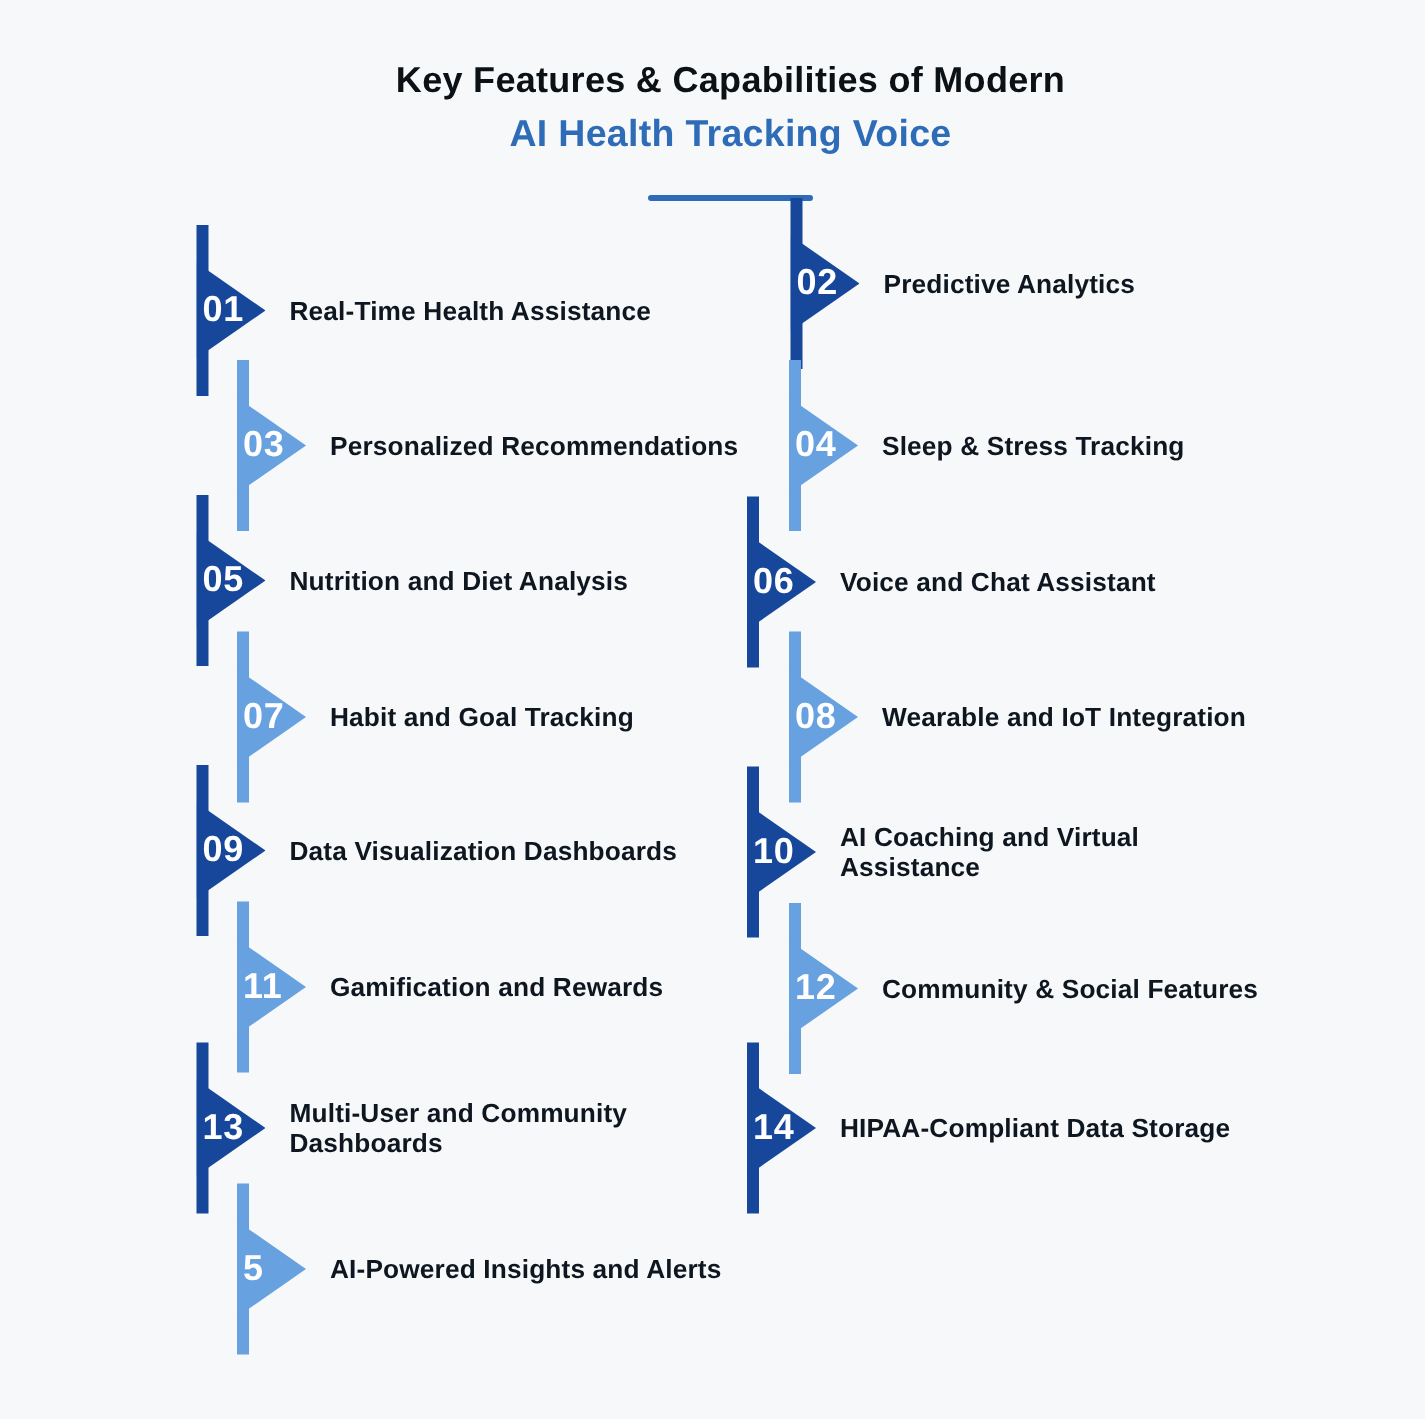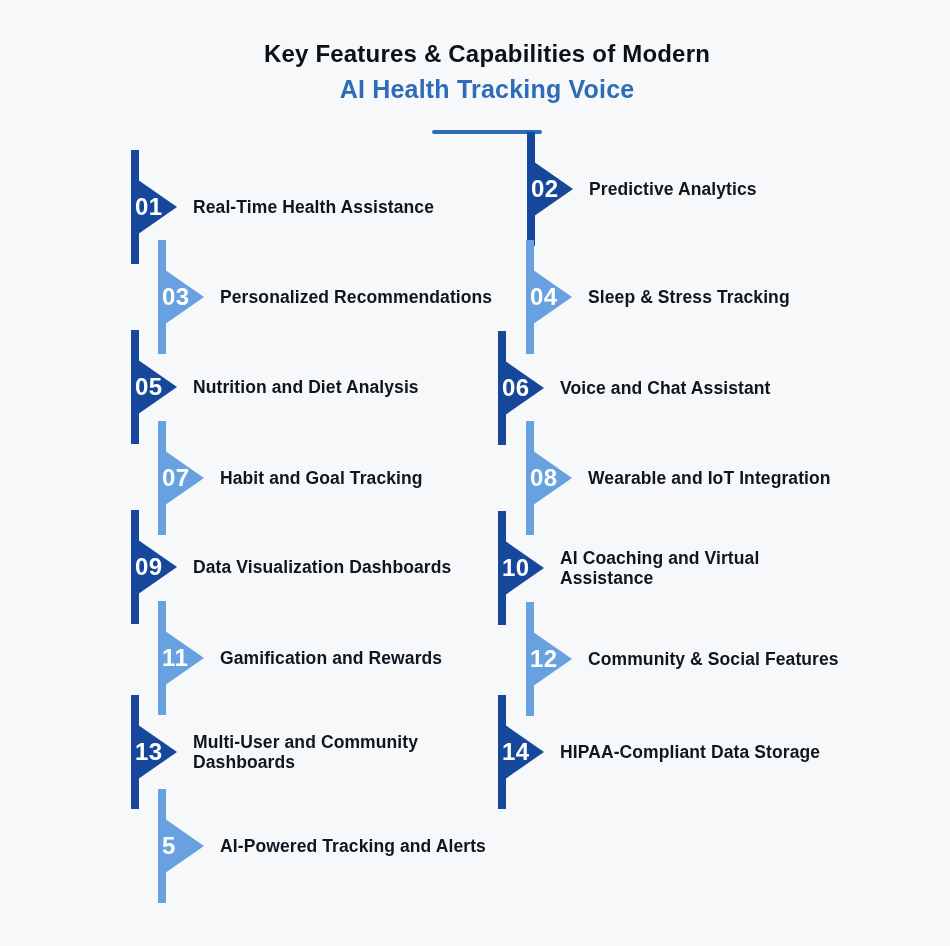--- a/index.html
+++ b/index.html
@@ -132,21 +132,21 @@
     <div class="tri"></div>
     <div class="num">13</div>
     <div class="label">Multi-User and Community
 Dashboards</div>
   </div>
 
   <div class="item light" style="left:158px;top:789px;">
     <div class="bar"></div>
     <div class="tri"></div>
     <div class="num">5</div>
-    <div class="label">AI-Powered Tracking and Alerts</div>
+    <div class="label">AI-Powered Insights and Alerts</div>
   </div>
 
   <div class="item dark" style="left:498px;top:132px;margin-left:29px;">
     <div class="bar"></div>
     <div class="tri"></div>
     <div class="num">02</div>
     <div class="label">Predictive Analytics</div>
   </div>
 
   <div class="item light" style="left:526px;top:240px;">

